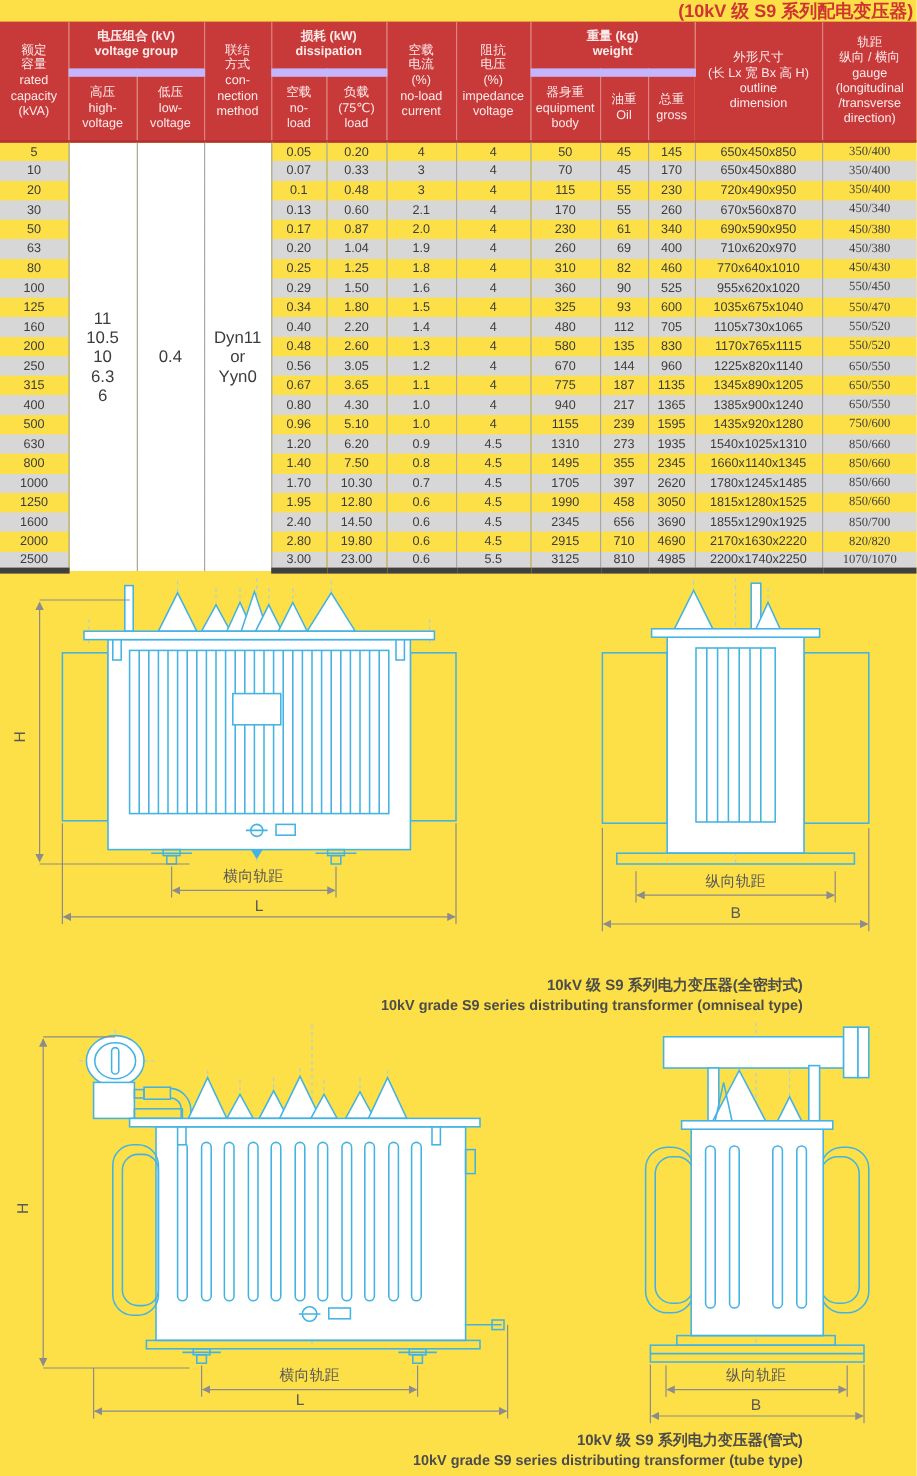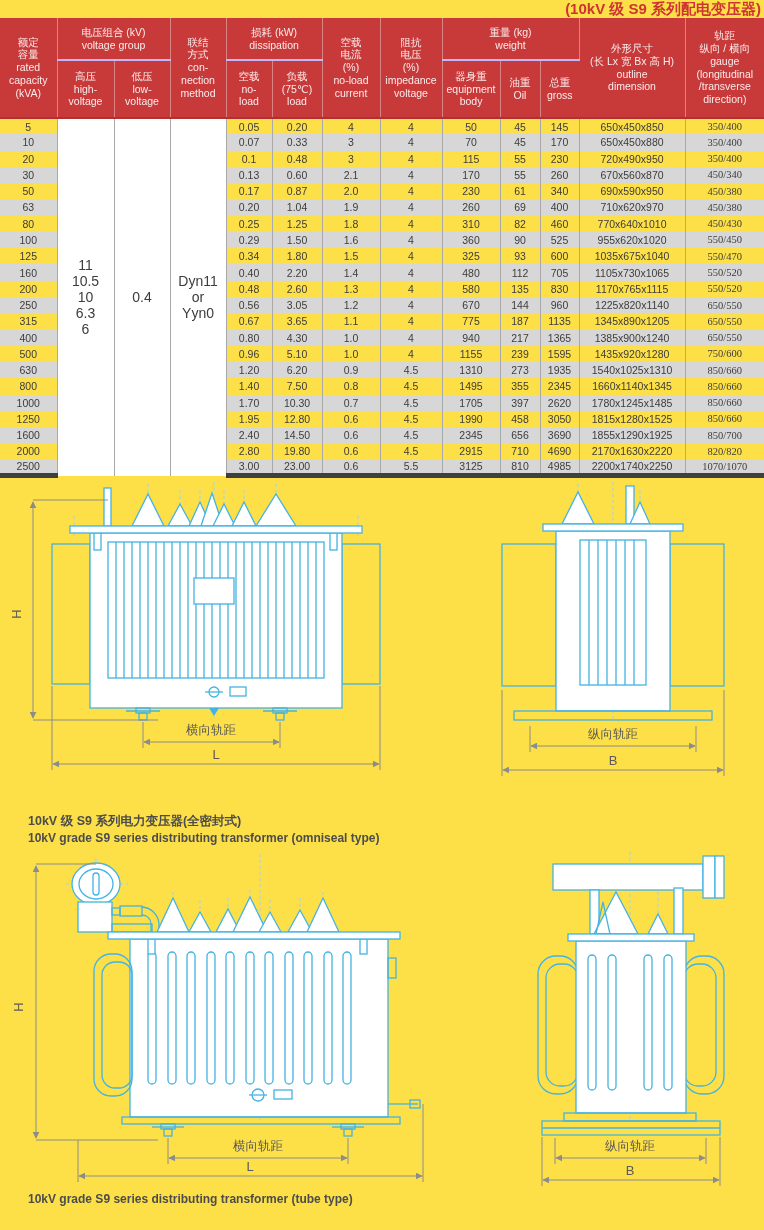--- a/index.html
+++ b/index.html
@@ -10,21 +10,21 @@
   #doc-title{position:absolute;top:0;right:3px;font-size:15px;font-weight:bold;color:#ce3434;white-space:nowrap;}
 
   
   #spec-table{position:absolute;top:18px;left:0;width:764px;border-collapse:collapse;table-layout:fixed;padding-left:40px;}
   #spec-table th{
     background:#c83a3a;color:#fbeaea;font-weight:normal;font-size:10.5px;line-height:1.22;
     text-align:center;vertical-align:middle;padding:1px 0;white-space:pre-line;
     border-right:1px solid #db8282;
   }
   #spec-table th:last-child{border-right:none;}
-  #spec-table thead tr.group-row th.grp{border-bottom:2px solid #c4b5fd;}
+  #spec-table thead tr.group-row th.grp{border-bottom:7px solid #c4b5fd;font-weight:bold;}
   #spec-table thead tr.group-row{height:42px;}
   #spec-table thead tr.sub-row{height:58px;}
   #spec-table td{
     font-size:10.5px;color:#3c3c3c;text-align:center;vertical-align:middle;
     padding:0;border-right:1px solid #a8a8a8;overflow:hidden;white-space:nowrap;
   }
   #spec-table td:last-child{border-right:none;font-family:Liberation Serif, serif;}
   #spec-table tbody tr{height:16.27px;}
   #spec-table tbody tr:nth-child(even) td{background:#d7d7d7;}
   #spec-table tbody tr:first-child td{border-top:2.5px solid #b23030;}
@@ -36,21 +36,21 @@
   svg{display:block;}
   svg .blue{stroke:#44b3e4;stroke-width:1.3;fill:none;}
   svg .bluef{stroke:#44b3e4;stroke-width:1.3;fill:#fff;}
   svg .bsolid{fill:#44b3e4;stroke:none;}
   svg .guide{stroke:#aacfe2;stroke-width:1;stroke-dasharray:3 3;fill:none;}
   svg .dim{stroke:#8c8c8c;stroke-width:1;fill:none;}
   svg text{font-family:"Liberation Sans","DejaVu Sans",sans-serif;fill:#5a5a5a;}
   svg text.lbl{font-size:13px;}
   svg text.zh{font-size:12.5px;}
 
-  .caption{position:absolute;left:0;width:669px;text-align:left;color:#4c4c4c;line-height:1.45;padding-left:28px;}
+  .caption{position:absolute;left:0;width:669px;text-align:right;color:#4c4c4c;line-height:1.45;}
   .caption .zh-line{font-size:12.5px;font-weight:bold;}
   .caption .en-line{font-size:12px;font-weight:bold;}
 </style>
 </head>
 <body>
 
 <div id="page">
 
   <div id="doc-title">(10kV 级 S9 系列配电变压器)</div>
 
@@ -671,16 +671,17 @@
     </g>
     <g>
       <line class="dim" x1="44" y1="285" x2="44" y2="334"></line>
         <line class="dim" x1="222" y1="285" x2="222" y2="334"></line>
       <line class="dim" x1="45" y1="328" x2="221" y2="328" marker-start="url(#ar4)" marker-end="url(#ar4)"></line>
       <text class="lbl" x="132" y="323" text-anchor="middle">B</text>
     </g>
   </svg>
 
   <div class="caption" style="top:1191px">
+    <div class="zh-line">10kV 级 S9 系列电力变压器(管式)</div>
     <div class="en-line">10kV grade S9 series distributing transformer (tube type)</div>
   </div>
 
 </div>
 
 </body></html>

